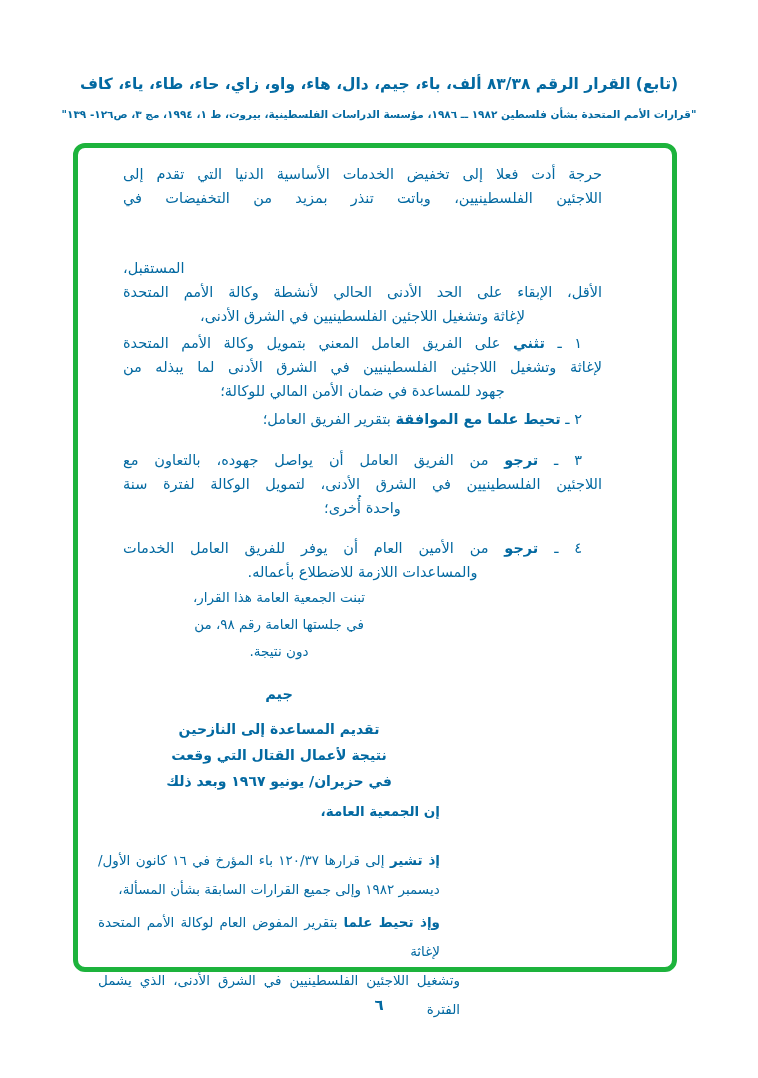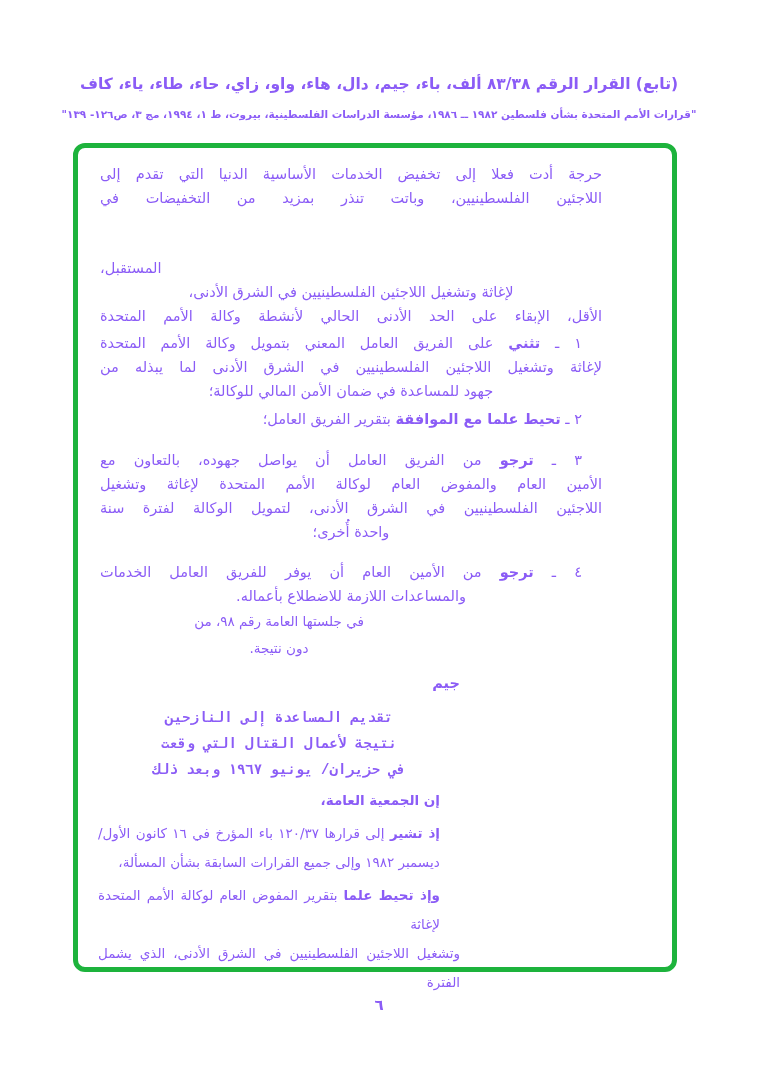--- a/index.html
+++ b/index.html
@@ -13,85 +13,85 @@
   }
   .hdr2{
     position:absolute;top:107px;left:0;right:0;text-align:center;
     font-weight:bold;font-size:10.5px;line-height:14px;
   }
   .hl-box{
     position:absolute;top:143px;left:73px;width:604px;height:829px;
     border:5px solid #1db33c;border-radius:12px;box-sizing:border-box;
     background:transparent;
   }
-  .box-inner{padding:14px 70px 0 22px;}
+  .box-inner{padding:14px 70px 0 45px;}
   .col-top{font-size:14.5px;}
   .col-top .line{line-height:24px;}
   .line{white-space:normal;}
   .line.j{text-align:justify;text-align-last:justify;}
   .line.c{text-align:center;text-align-last:center;}
   .line.l{text-align:left;text-align-last:left;margin-top:46px;}
   .line.r{text-align:right;text-align-last:right;}
   .line.jc{text-align:justify;text-align-last:center;}
   .line.ind{padding-right:20px;}
   .bold{font-weight:bold;}
   .col-bottom{width:362px;margin-right:142px;font-size:13.5px;}
   .adoption .line{line-height:27px;}
-  .jim{margin-top:8px;text-align:right;font-weight:bold;font-size:14.5px;line-height:27px;}
+  .jim{margin-top:16px;text-align:center;font-weight:bold;font-size:14.5px;line-height:27px;}
   .res-title{margin-top:8px;font-weight:bold;}
-  .res-title .line{line-height:26px;font-size:14px;font-family:Liberation Mono, monospace;}
+  .res-title .line{line-height:26px;font-size:14px;}
   .b-lines .line{line-height:29px;}
   .pageno{
     position:absolute;top:996px;left:0;right:0;text-align:center;
     font-weight:bold;font-size:15px;
   }
 </style>
 </head>
 <body>
 
-<div class="page" style="color: #8b5cf6; background: rgb(255, 255, 255);">
+<div class="page" style="color: #0369a1; background: rgb(255, 255, 255);">
 
   <div class="hdr">(تابع) القرار الرقم ٨٣/٣٨ ألف، باء، جيم، دال، هاء، واو، زاي، حاء، طاء، ياء، كاف</div>
   <div class="hdr2">"قرارات الأمم المتحدة بشأن فلسطين ١٩٨٢ ــ ١٩٨٦، مؤسسة الدراسات الفلسطينية، بيروت، ط ١، ١٩٩٤،  مج ٣، ص١٢٦- ١٣٩"</div>
 
   <div class="hl-box" style="border-color: rgb(29, 179, 60);">
     <div class="box-inner">
 
       <div class="col-top">
           <div class="line j"><span>حرجة أدت فعلا إلى تخفيض الخدمات الأساسية الدنيا التي تقدم إلى</span></div>
           <div class="line j"><span>اللاجئين الفلسطينيين، وباتت تنذر بمزيد من التخفيضات في</span></div>
           <div class="line l"><span>المستقبل،</span></div>
+          <div class="line j"><span>الأقل، الإبقاء على الحد الأدنى الحالي لأنشطة وكالة الأمم المتحدة</span></div>
           <div class="line c"><span>لإغاثة وتشغيل اللاجئين الفلسطينيين في الشرق الأدنى،</span></div>
-          <div class="line j"><span>الأقل، الإبقاء على الحد الأدنى الحالي لأنشطة وكالة الأمم المتحدة</span></div>
           <div class="line j ind" style="margin-top: 3px;"><span>١ ـ </span><span class="bold">تثني</span><span> على الفريق العامل المعني بتمويل وكالة الأمم المتحدة</span></div>
           <div class="line j"><span>لإغاثة وتشغيل اللاجئين الفلسطينيين في الشرق الأدنى لما يبذله من</span></div>
           <div class="line c"><span>جهود للمساعدة في ضمان الأمن المالي للوكالة؛</span></div>
           <div class="line r ind" style="margin-top: 4px;"><span>٢ ـ </span><span class="bold">تحيط علما مع الموافقة</span><span> بتقرير الفريق العامل؛</span></div>
           <div class="line j ind" style="margin-top: 17px;"><span>٣ ـ </span><span class="bold">ترجو</span><span> من الفريق العامل أن يواصل جهوده، بالتعاون مع</span></div>
-          <div class="line j"><span>الأمين العام والمفوض العام لوكالة الأمم المتحدة لإغاثة وتشغيل</span></div>
           <div class="line j"><span>اللاجئين الفلسطينيين في الشرق الأدنى، لتمويل الوكالة لفترة سنة</span></div>
           <div class="line c"><span>واحدة أُخرى؛</span></div>
           <div class="line j ind" style="margin-top: 16px;"><span>٤ ـ </span><span class="bold">ترجو</span><span> من الأمين العام أن يوفر للفريق العامل الخدمات</span></div>
           <div class="line c"><span>والمساعدات اللازمة للاضطلاع بأعماله.</span></div>
         </div>
 
       <div class="col-bottom">
         <div class="adoption">
+            <div class="line c"><span>تبنت الجمعية العامة هذا القرار،</span></div>
             <div class="line c"><span>في جلستها العامة رقم ٩٨، من</span></div>
             <div class="line c"><span>دون نتيجة.</span></div>
           </div>
         <div class="jim">جيم</div>
         <div class="res-title">
             <div class="line c"><span>تقديم المساعدة إلى النازحين</span></div>
             <div class="line c"><span>نتيجة لأعمال القتال التي وقعت</span></div>
             <div class="line c"><span>في حزيران/ يونيو ١٩٦٧ وبعد ذلك</span></div>
           </div>
         <div class="b-lines">
             <div class="line r ind" style="margin-top: 3px;"><span class="bold">إن الجمعية العامة،</span></div>
-            <div class="line j ind" style="margin-top: 4px;"><span class="bold">إذ تشير</span><span> إلى قرارها ١٢٠/٣٧ باء المؤرخ في ١٦ كانون الأول/</span></div>
+            <div class="line j ind" style="margin-top: 20px;"><span class="bold">إذ تشير</span><span> إلى قرارها ١٢٠/٣٧ باء المؤرخ في ١٦ كانون الأول/</span></div>
             <div class="line jc"><span>ديسمبر ١٩٨٢ وإلى جميع القرارات السابقة بشأن المسألة،</span></div>
             <div class="line j ind" style="margin-top: 4px;"><span class="bold">وإذ تحيط علما</span><span> بتقرير المفوض العام لوكالة الأمم المتحدة لإغاثة</span></div>
             <div class="line j"><span>وتشغيل اللاجئين الفلسطينيين في الشرق الأدنى، الذي يشمل الفترة</span></div>
           </div>
       </div>
 
     </div>
   </div>
 
   <div class="pageno">٦</div>

